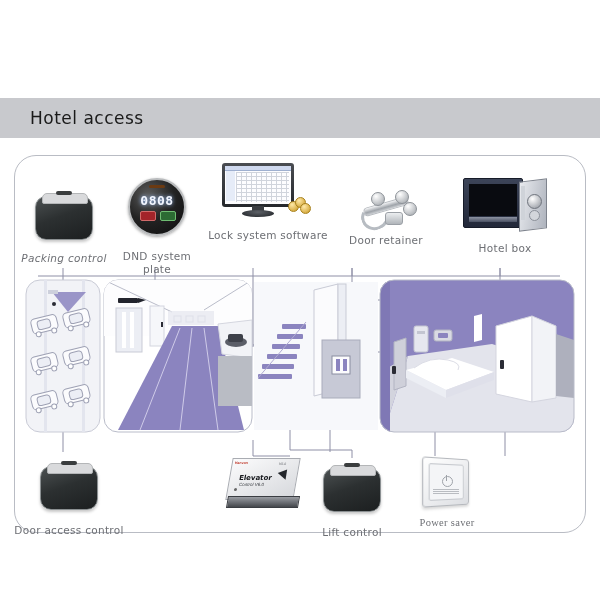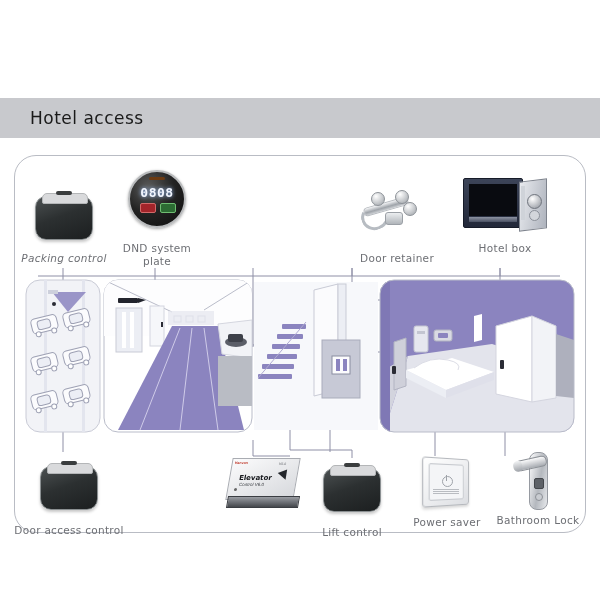--- a/index.html
+++ b/index.html
@@ -400,46 +400,67 @@
     </svg>
   </div>
 
   <div class="prod" style="left:14px;top:188px;width:100px;font-style:italic;">
     <div class="art">
         <div class="puck" style="margin:8px auto 12px;"></div>
       </div>
     <div class="cap">Packing control</div>
   </div>
 
-  <div class="prod" style="left:112px;top:168px;width:90px;">
+  <div class="prod" style="left:112px;top:176px;width:90px;">
     <div class="art">
       <div class="dnd" style="margin:2px auto 14px;">
         <div class="topdot"></div>
         <div class="digits">0808</div>
         <div class="btn red"></div>
         <div class="btn green"></div>
       </div>
     </div>
     <div class="cap">DND system
 plate</div>
   </div>
 
+  <div class="prod" style="left:203px;top:163px;width:130px;">
+    <div class="art" style="width:92px;height:60px;">
+      <div class="mon">
+        <div class="bez">
+          <div class="scr">
+            <div class="tbar"></div>
+              <div class="side"></div>
+              <div class="grid"></div>
+          </div>
+        </div>
+        <div class="neck"></div>
+          <div class="base"></div>
+      </div>
+      <div class="keys">
+          <span></span>
+          <span></span>
+          <span></span>
+        </div>
+    </div>
+    <div class="cap" style="margin-top:6px;">Lock system software</div>
+  </div>
 
   <div class="prod" style="left:338px;top:182px;width:96px;">
     <div class="art" style="width:62px;height:48px;">
       <div class="retainer">
         <div class="bar"></div>
           <div class="hook"></div>
         <div class="knob k1"></div>
           <div class="knob k2"></div>
           <div class="knob k3"></div>
         <div class="plate"></div>
       </div>
     </div>
-    <div class="cap" style="margin-top:22px;text-align:right;">Door retainer</div>
+    <div class="cap" style="margin-top:4px;">Door retainer</div>
   </div>
 
   <div class="prod" style="left:450px;top:178px;width:110px;">
     <div class="art" style="width:84px;height:54px;">
       <div class="safe">
         <div class="body">
             <div class="cav"></div>
             <div class="shelf"></div>
           </div>
         <div class="door"></div>
@@ -483,28 +504,17 @@
 
   <div class="prod" style="left:404px;top:458px;width:86px;">
     <div class="art" style="width:52px;height:50px;">
       <div class="saver">
         <div class="pl"></div>
           <div class="inner"></div>
         <div class="circ"></div>
         <div class="lbl"></div>
       </div>
     </div>
-    <div class="cap" style="margin-top:8px;">Power saver</div>
-  </div>
-
-  <div class="prod" style="left:490px;top:452px;width:96px;">
-    <div class="art" style="width:46px;height:56px;">
-      <div class="blk">
-        <div class="plate"></div>
-          <div class="lever"></div>
-        <div class="kh"></div>
-        <div class="kh2"></div>
-      </div>
-    </div>
-    <div class="cap" style="margin-top:6px;">Bathroom Lock</div>
-  </div>
+    <div class="cap" style="margin-top:8px;font-family:Liberation Serif, serif;">Power saver</div>
+  </div>
+
 
 </div>
 
 </body></html>

